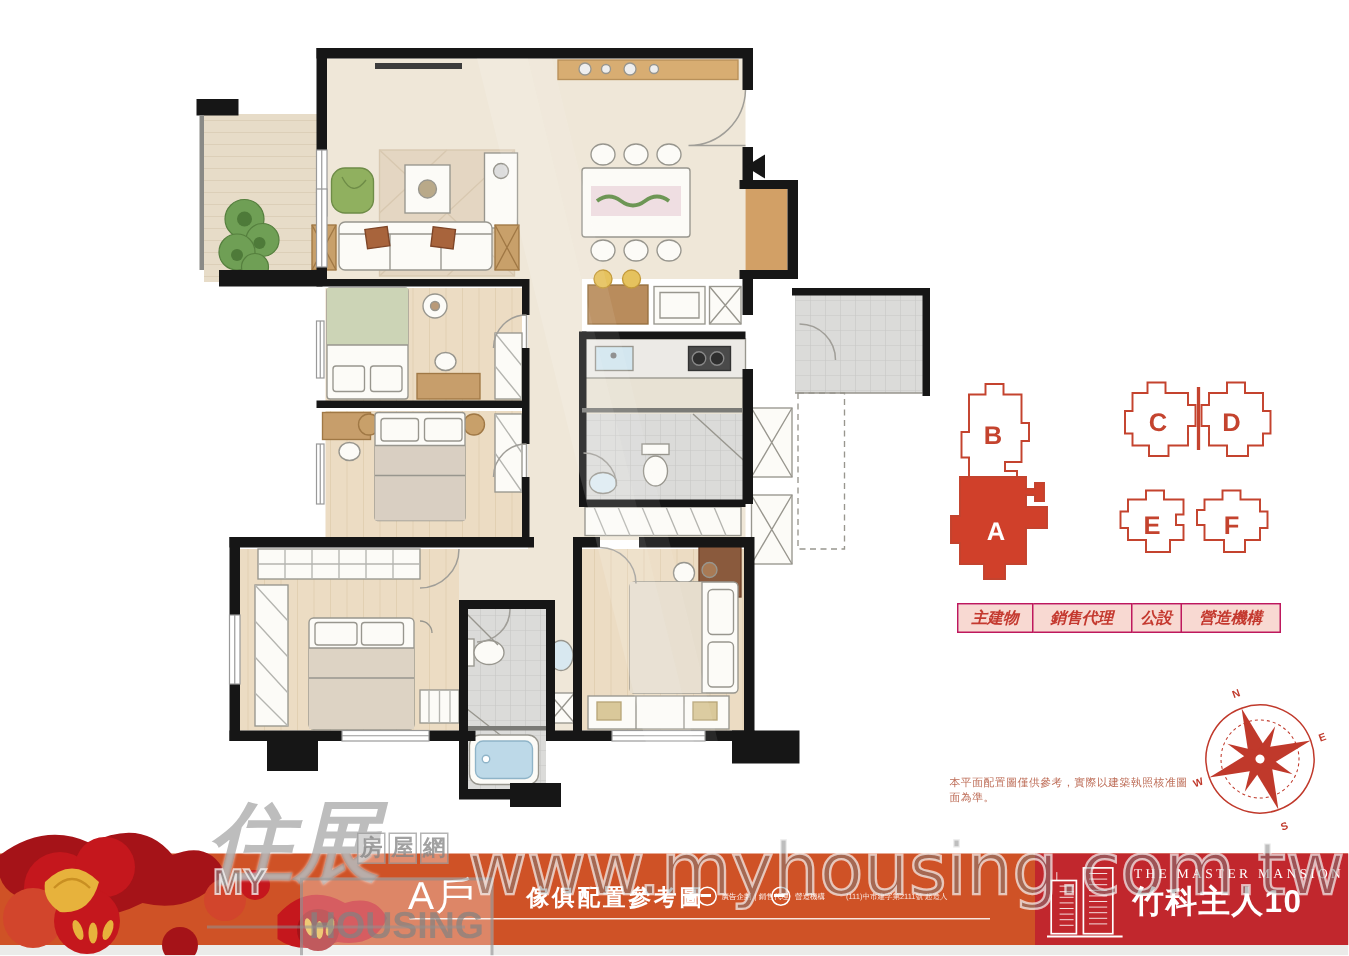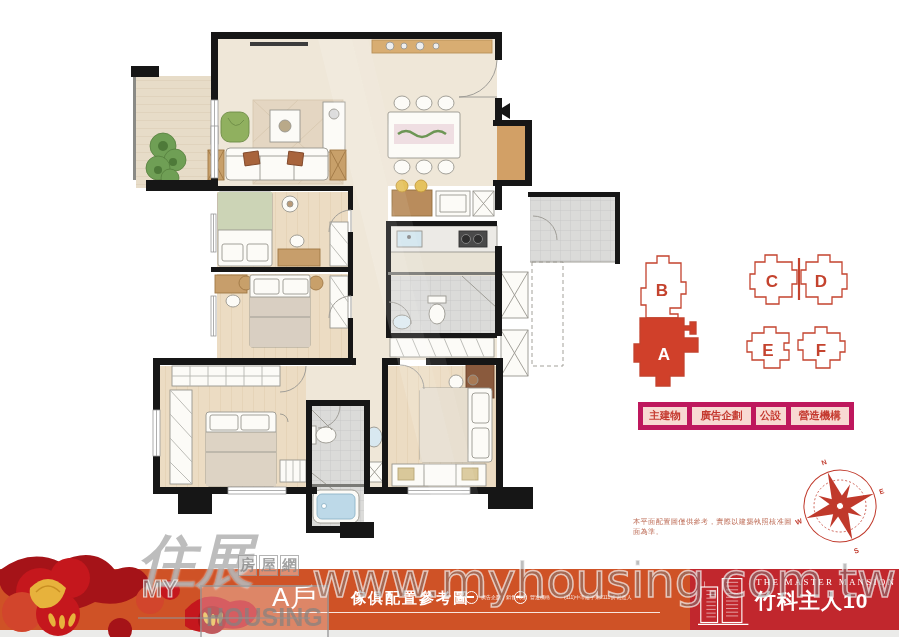--- a/index.html
+++ b/index.html
@@ -3,22 +3,22 @@
 <meta charset="utf-8">
 <style>
   html,body{margin:0;padding:0;background:#fff;}
   .canvas{position:relative;width:899px;height:637px;background:#ffffff;overflow:hidden;
           font-family:"Liberation Sans",sans-serif;}
   .abs{position:absolute;}
 
   
   .area-table{position:absolute;left:638px;top:402px;width:216px;border-collapse:collapse;
               font-size:11px;z-index:2;}
-  .area-table th{background:#f8d9d2;color:#c4392f;font-weight:bold;border:5px solid #be185d;
-                 padding:2px 0;height:14px;font-size:10.5px;}
+  .area-table th{background:#f8d9d2;color:#c4392f;font-weight:bold;border:1px solid #be185d;
+                 padding:2px 0;height:14px;font-size:10.5px;font-style:italic;}
   .area-table td{background:#fff;color:#3a3a3a;font-weight:bold;border:1px solid #ecb9ac;
                  text-align:center;padding:3px 0;height:13px;}
   .area-table td.hl{color:#cf5a31;}
 
   
   .disclaimer{position:absolute;left:633px;top:517px;width:230px;color:#bd6b55;font-size:10px;
               transform:scale(.72);transform-origin:left top;z-index:2;letter-spacing:.5px;}
 
   
   .band{position:absolute;left:0;top:569px;width:899px;height:61px;background:#cf5226;z-index:3;}
@@ -384,21 +384,21 @@
           <text x="796" y="509">W</text>
         </g>
       </g>
     </g>
   </svg>
 
   <table class="area-table">
     <tbody>
         <tr>
       <th>主建物</th>
-      <th>廣告企劃</th>
+      <th>銷售代理</th>
       <th>公設</th>
       <th>營造機構</th>
     </tr>
   </tbody>
     </table>
 
   <div class="disclaimer">本平面配置圖僅供參考，實際以建築執照核准圖面為準。</div>
 
   <div class="band"></div>
 

